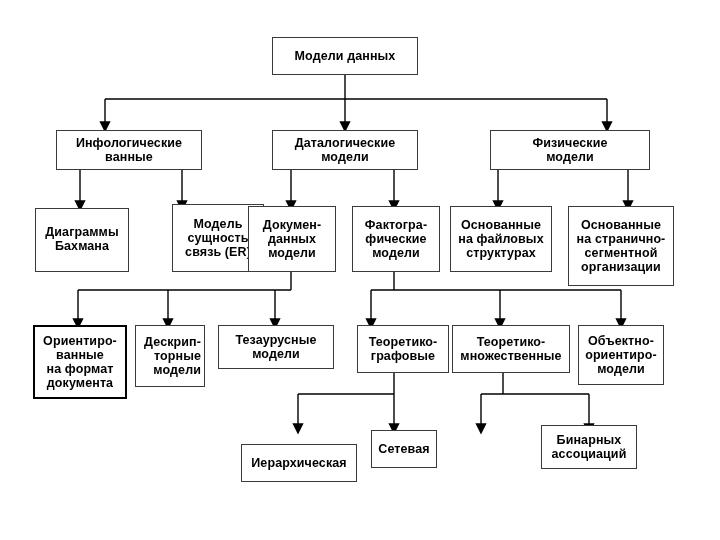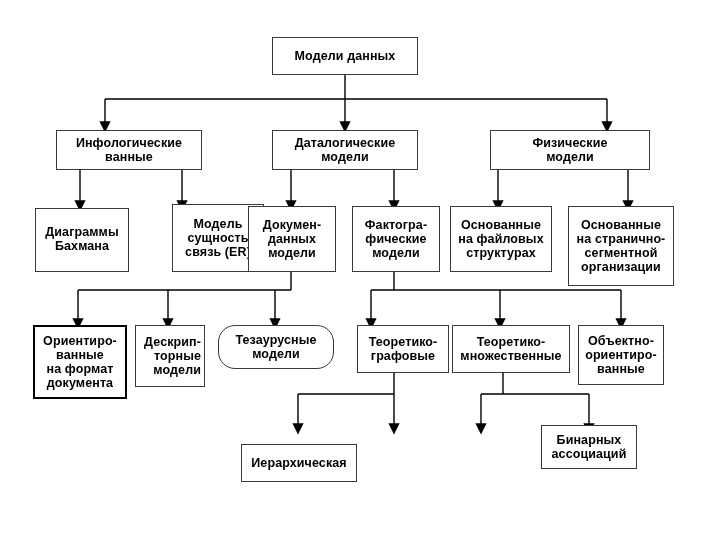--- a/index.html
+++ b/index.html
@@ -148,39 +148,42 @@
     <span class="lbl">Ориентиро-
 ванные
 на формат
 документа</span>
   </div>
   <div class="node semi" style="left:135px;top:325px;width:70px;height:62px;text-align:right;">
     <span class="lbl">Дескрип-
 торные
 модели</span>
   </div>
-  <div class="node semi" style="left:218px;top:325px;width:116px;height:44px;border-radius:17px;">
+  <div class="node semi" style="left:218px;top:325px;width:116px;height:44px;">
     <span class="lbl">Тезаурусные
 модели</span>
   </div>
   <div class="node semi" style="left:357px;top:325px;width:92px;height:48px;">
     <span class="lbl">Теоретико-
 графовые</span>
   </div>
   <div class="node semi" style="left:452px;top:325px;width:118px;height:48px;">
     <span class="lbl">Теоретико-
 множественные</span>
   </div>
   <div class="node semi" style="left:578px;top:325px;width:86px;height:60px;">
     <span class="lbl">Объектно-
 ориентиро-
-ванные</span>
+модели</span>
   </div>
 
   <div class="node semi" style="left:241px;top:444px;width:116px;height:36px;">
     <span class="lbl">Иерархическая</span>
+  </div>
+  <div class="node semi" style="left:371px;top:430px;width:66px;height:30px;">
+    <span class="lbl">Сетевая</span>
   </div>
   <div class="node semi" style="left:541px;top:425px;width:96px;height:44px;text-align:center;">
     <span class="lbl">Бинарных
 ассоциаций</span>
   </div>
 
 </div>
 
 </body></html>

